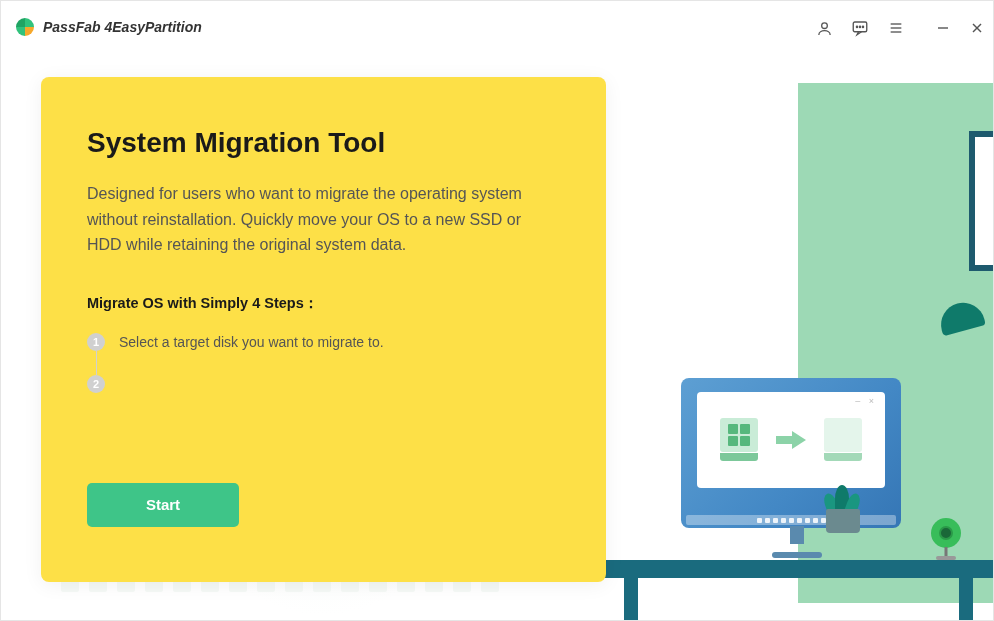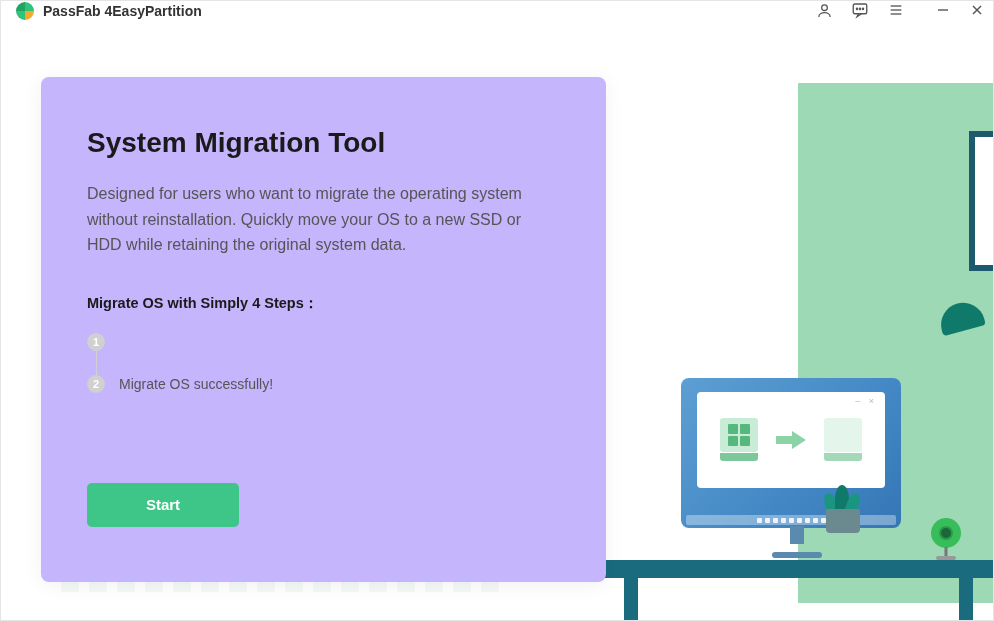--- a/index.html
+++ b/index.html
@@ -17,24 +17,25 @@
     .window {
       width: 100%;
       height: 100%;
       display: flex;
       flex-direction: column;
       border: 1px solid #e5e5e5;
     }
     .titlebar {
       height: 36px;
       display: flex;
-      align-items: flex-start;
-      padding: 0 8px 0 14px;
+      align-items: flex-end;
+      padding: 12px 8px 0 14px;
       background: #fff;
       justify-content: space-between;
+      font-style: italic;
     }
     .titlebar-left {
       display: flex;
       align-items: center;
       gap: 8px;
     }
     .logo {
       width: 20px;
       height: 20px;
       position: relative;
@@ -75,21 +76,21 @@
     }
     .content {
       flex: 1;
       position: relative;
       padding: 40px 0 40px 40px;
       overflow: hidden;
     }
     .card {
       width: 565px;
       height: 505px;
-      background: #c4b5fd;
+      background: #fde047;
       border-radius: 8px;
       box-shadow: 0 3px 20px rgba(0,0,0,0.06);
       padding: 50px 46px;
       position: relative;
       z-index: 2;
     }
     .card-title {
       font-size: 28px;
       font-weight: 700;
       color: #1a1a1a;
@@ -547,24 +548,24 @@
     <div class="bg-circle"></div>
 
     <div class="card">
       <h1 class="card-title">System Migration Tool</h1>
       <p class="card-desc">Designed for users who want to migrate the operating system without reinstallation. Quickly move your OS to a new SSD or HDD while retaining the original system data.</p>
       <div class="steps-title">Migrate OS with Simply 4 Steps：</div>
       <div class="steps">
         <div class="step">
           <div class="step-num">1</div>
           <div class="step-connector"></div>
+          <div class="step-text">Select a target disk you want to migrate to.</div>
         </div>
         <div class="step">
           <div class="step-num">2</div>
-          <div class="step-text">Migrate OS successfully!</div>
         </div>
       </div>
       <button class="start-btn">Start</button>
     </div>
 
     <div class="stripes">
       <span></span>
         <span></span>
         <span></span>
         <span></span>

